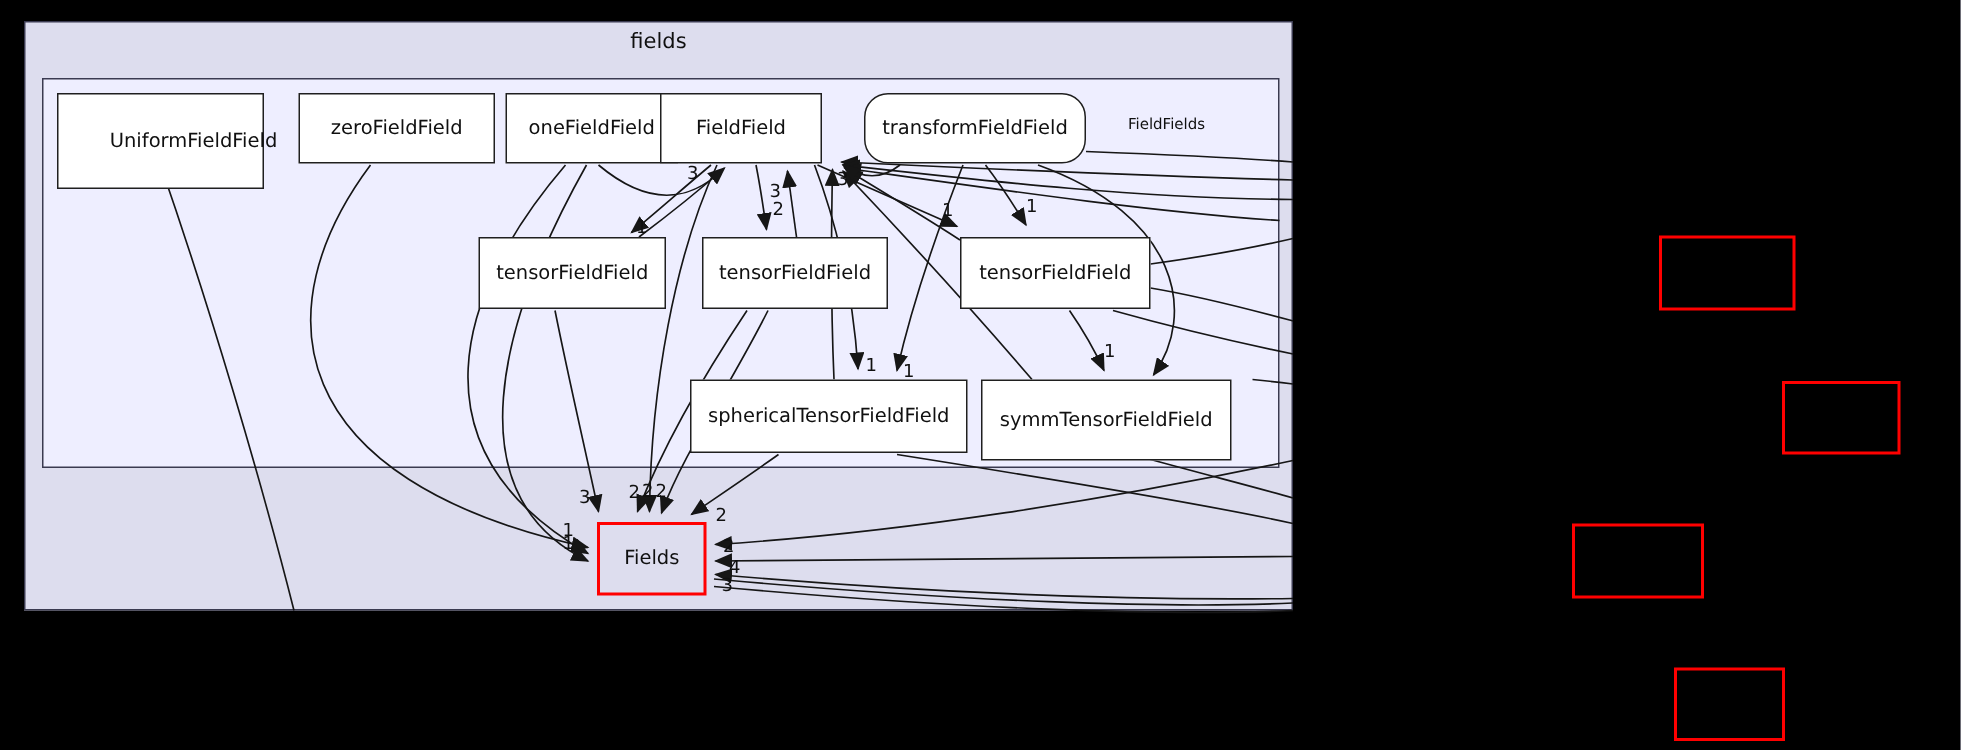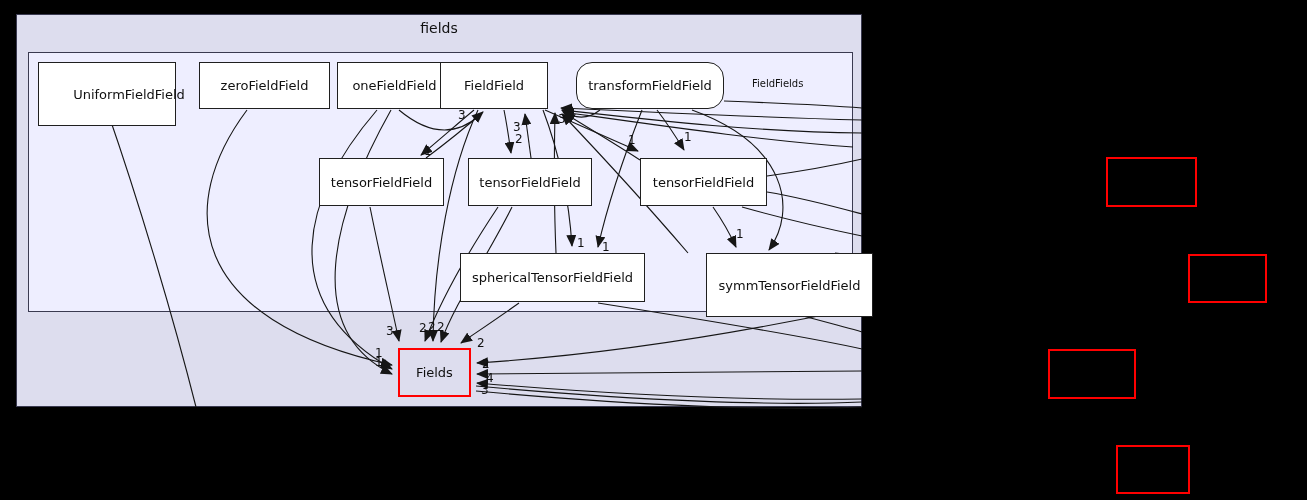--- a/index.html
+++ b/index.html
@@ -142,21 +142,21 @@
 </div>
 <div class="abs node" style="left:468px;top:158px;width:124px;height:48px;">
   <span>tensorFieldField</span>
 </div>
 <div class="abs node" style="left:640px;top:158px;width:127px;height:48px;">
   <span>tensorFieldField</span>
 </div>
 <div class="abs node" style="left:460px;top:253px;width:185px;height:49px;">
   <span>sphericalTensorFieldField</span>
 </div>
-<div class="abs node" style="left:706px;top:253px;width:167px;height:64px;">
+<div class="abs node" style="left:654px;top:253px;width:167px;height:54px;">
   <span>symmTensorFieldField</span>
 </div>
 
 <div class="abs red-node fields-node" style="left:398px;top:348px;width:73px;height:49px;">
   <span>Fields</span>
 </div>
 
 <div class="abs red-node" style="left:1106px;top:157px;width:91px;height:50px;"></div>
 <div class="abs red-node" style="left:1188px;top:254px;width:79px;height:49px;"></div>
 <div class="abs red-node" style="left:1048px;top:349px;width:88px;height:50px;"></div>

